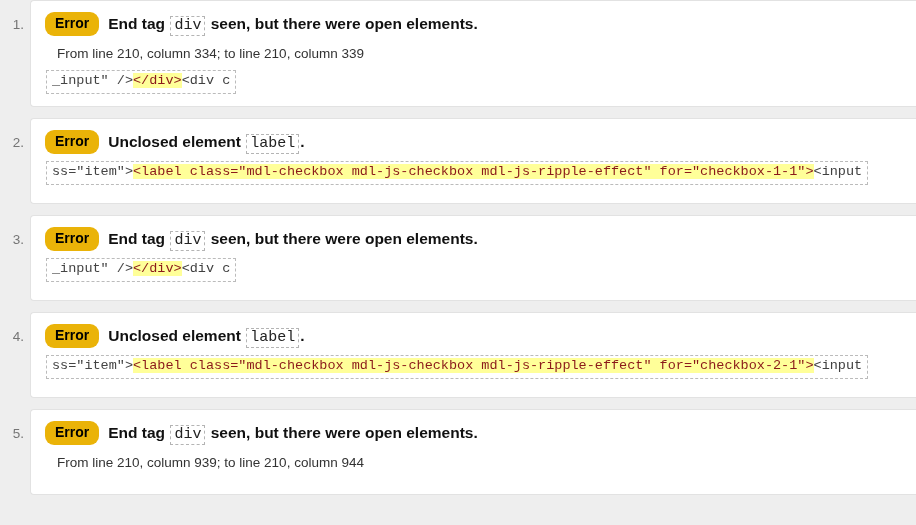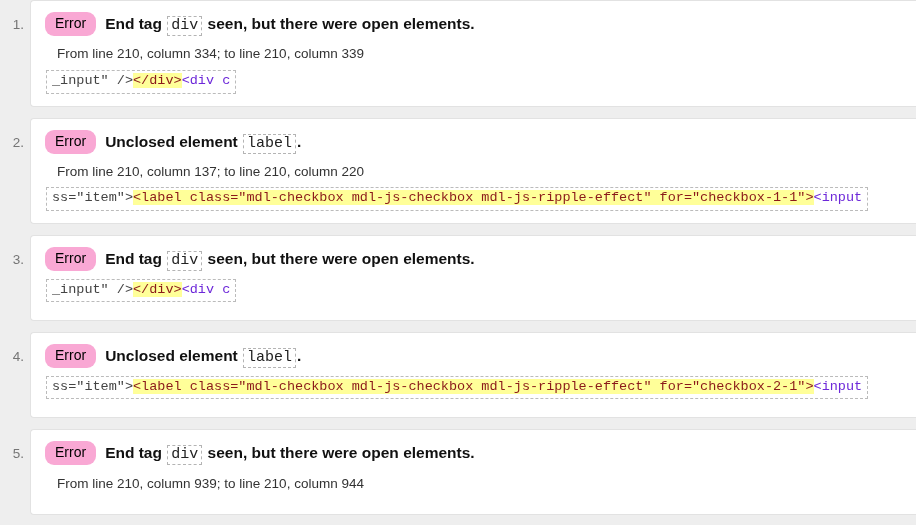--- a/index.html
+++ b/index.html
@@ -48,23 +48,23 @@
   .headline {
     margin: 0;
     font-size: 15.5px;
     font-weight: bold;
     color: #111111;
     line-height: 1.35;
     white-space: nowrap;
   }
   .badge {
     display: inline-block;
-    background: #f9a8d4;
+    background: #eab308;
     color: #000000;
-    font-weight: normal;
+    font-weight: bold;
     font-size: 14px;
     border-radius: 9px;
     padding: 2px 10px 3px 10px;
     margin-right: 9px;
     vertical-align: 1px;
     font-family: "Liberation Sans", sans-serif;
   }
   .inline-code {
     font-family: "Liberation Mono", monospace;
     font-weight: normal;
@@ -94,21 +94,21 @@
     color: #444444;
     white-space: pre;
     max-width: none;
     background: #ffffff;
   }
   .ex-plain { color: #444444; }
   .ex-hl {
     background: #ffff99;
     color: #8b1a1a;
   }
-  .ex-tag { color: #6d28d9; }
+  .ex-tag { color: #404040; }
 </style>
 </head>
 <body>
 
 <ol class="results">
 
   <li class="result-item">
     <div class="card">
       <p class="headline">
         <span class="badge">Error</span><span>End tag</span>
@@ -119,21 +119,20 @@
       <div class="extract"><span class="ex-plain">_input" /&gt;</span><span class="ex-hl">&lt;/div&gt;</span><span class="ex-tag">&lt;div c</span></div>
     </div>
   </li>
 
   <li class="result-item">
     <div class="card">
       <p class="headline">
         <span class="badge">Error</span><span>Unclosed element</span>
         <code class="inline-code">label</code><span>.</span>
       </p>
-      <p class="location">From line 210, column 137; to line 210, column 220</p>
       <div class="extract"><span class="ex-plain">ss="item"&gt;</span><span class="ex-hl">&lt;label class="mdl-checkbox mdl-js-checkbox mdl-js-ripple-effect" for="checkbox-1-1"&gt;</span><span class="ex-tag">&lt;input</span></div>
     </div>
   </li>
 
   <li class="result-item">
     <div class="card">
       <p class="headline">
         <span class="badge">Error</span><span>End tag</span>
         <code class="inline-code">div</code>
         <span>seen, but there were open elements.</span>

